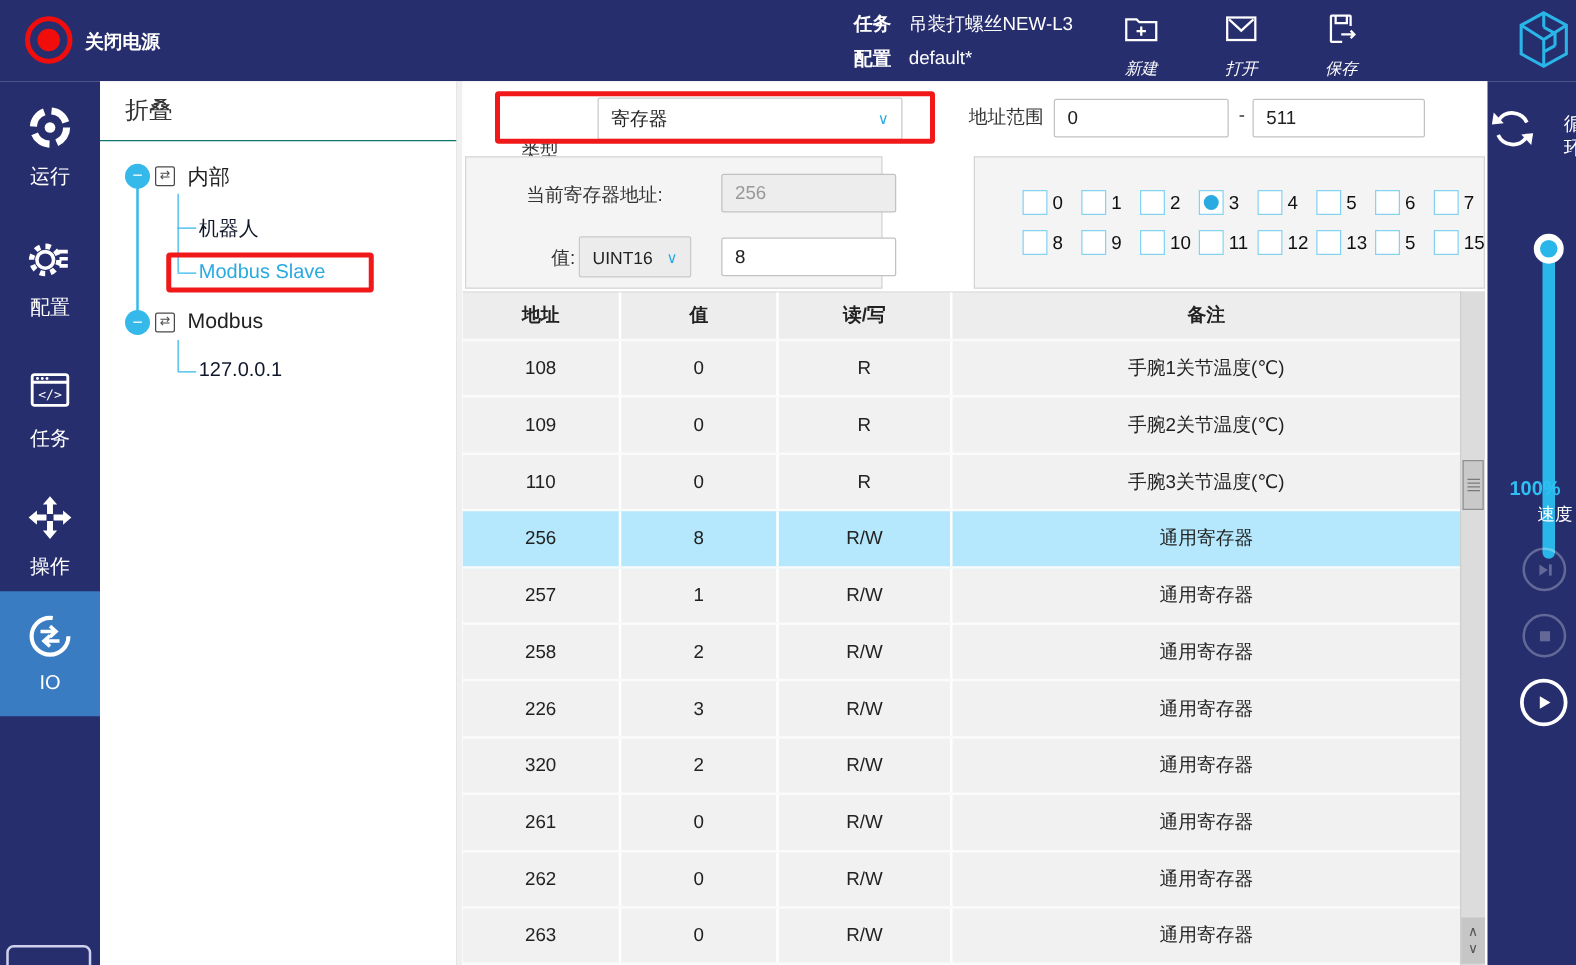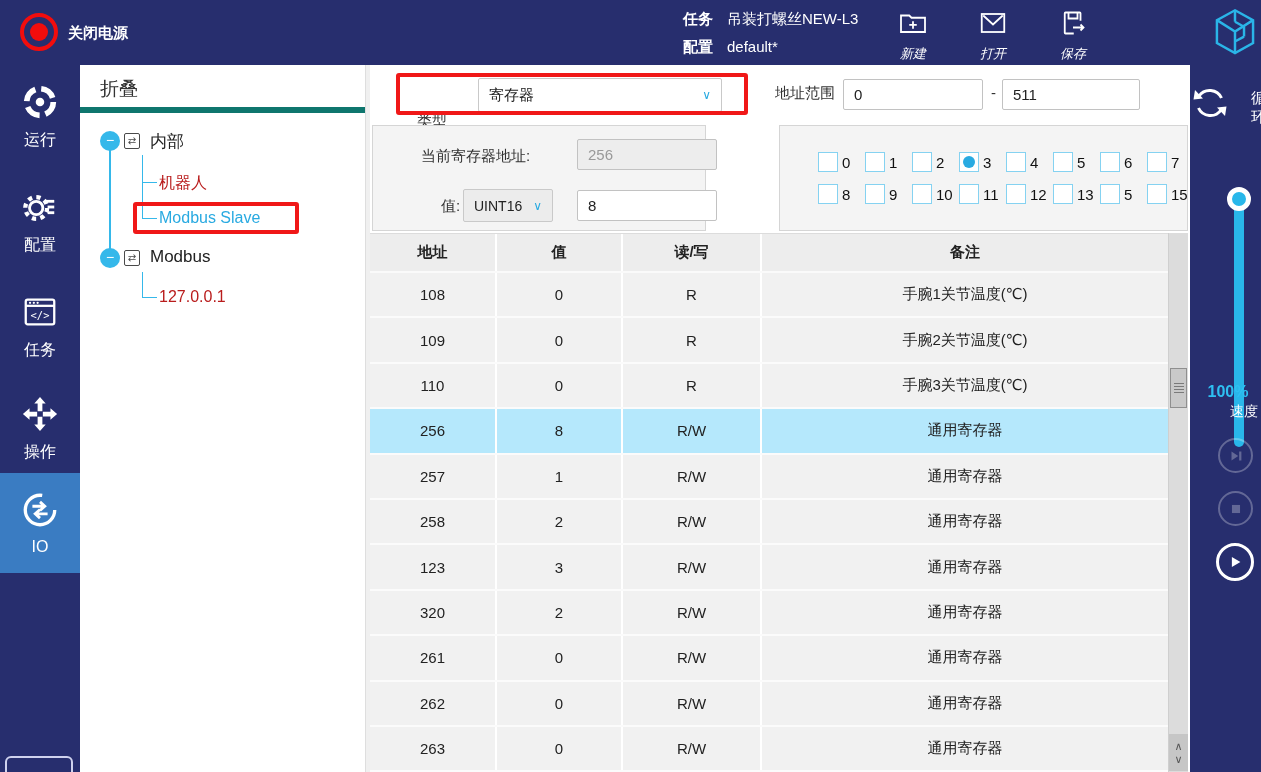--- a/index.html
+++ b/index.html
@@ -31,29 +31,29 @@
   .nav-item svg { width:38px; height:38px; }
   .nav-label { font-size:16px; margin-top:5px; }
   .nav-item.active { background:#3a7cc2; height:100px; }
   .corner-box { position:absolute; left:5px; top:691px; width:68px; height:30px;
     border:2px solid #cfd2ee; border-radius:6px; }
   
   .treepanel { position:absolute; left:80px; top:65px; width:286px; height:707px; background:#fff;
     border-right:1px solid #dedede; }
   .panel-gap { position:absolute; left:366px; top:65px; width:4px; height:707px; background:#f0f0f0; }
   .tree-header { height:48px; line-height:48px; padding-left:20px; font-size:19px; color:#333;
-    border-bottom:6px solid #0f766e; cursor:pointer; }
+    border-bottom:1px solid #0f766e; cursor:pointer; }
   .tree { position:absolute; left:0; top:48px; right:0; bottom:0; }
   .tl { position:absolute; background:#35b8ea; }
   .toggle { position:absolute; width:20px; height:20px; border-radius:50%; background:#35b8ea; color:#fff;
     font-size:14px; line-height:18px; text-align:center; cursor:pointer; }
   .node-ico { position:absolute; width:16px; height:16px; border:1.5px solid #4a4a4a; border-radius:2px;
     font-size:10px; line-height:13px; text-align:center; color:#4a4a4a; }
   .tnode { position:absolute; font-size:17px; color:#222; cursor:pointer; white-space:nowrap; }
-  .tleaf { position:absolute; font-size:16px; color:#b91c1c; cursor:pointer; white-space:nowrap; }
+  .tleaf { position:absolute; font-size:16px; color:#0f172a; cursor:pointer; white-space:nowrap; }
   .tleaf.selected { color:#29aae1; }
   .red-box { position:absolute; border:4px solid #f01818; border-radius:3px; pointer-events:none; z-index:6; }
   
   .mainpanel { position:absolute; left:370px; top:65px; width:820px; height:707px; background:#fff; }
   .flabel { position:absolute; font-size:15px; color:#333; }
   .selectbox { position:absolute; background:#fff; border:1px solid #c9c9c9; border-radius:2px;
     font-size:15px; display:flex; align-items:center; padding:0 10px; cursor:pointer; }
   .selectbox .chev { margin-left:auto; color:#29aae1; font-size:12px; }
   .tinput { position:absolute; border:1px solid #c2c2c2; border-radius:2px; background:#fff;
     font-size:15px; padding:0 10px; font-family:inherit; color:#222; }
@@ -382,21 +382,21 @@
           <div class="tcell">R/W</div>
           <div class="tcell" style="border-right: none;">通用寄存器</div>
         </div>
         <div class="trow">
           <div class="tcell">258</div>
           <div class="tcell">2</div>
           <div class="tcell">R/W</div>
           <div class="tcell" style="border-right: none;">通用寄存器</div>
         </div>
         <div class="trow">
-          <div class="tcell">123</div>
+          <div class="tcell">226</div>
           <div class="tcell">3</div>
           <div class="tcell">R/W</div>
           <div class="tcell" style="border-right: none;">通用寄存器</div>
         </div>
         <div class="trow">
           <div class="tcell">320</div>
           <div class="tcell">2</div>
           <div class="tcell">R/W</div>
           <div class="tcell" style="border-right: none;">通用寄存器</div>
         </div>

